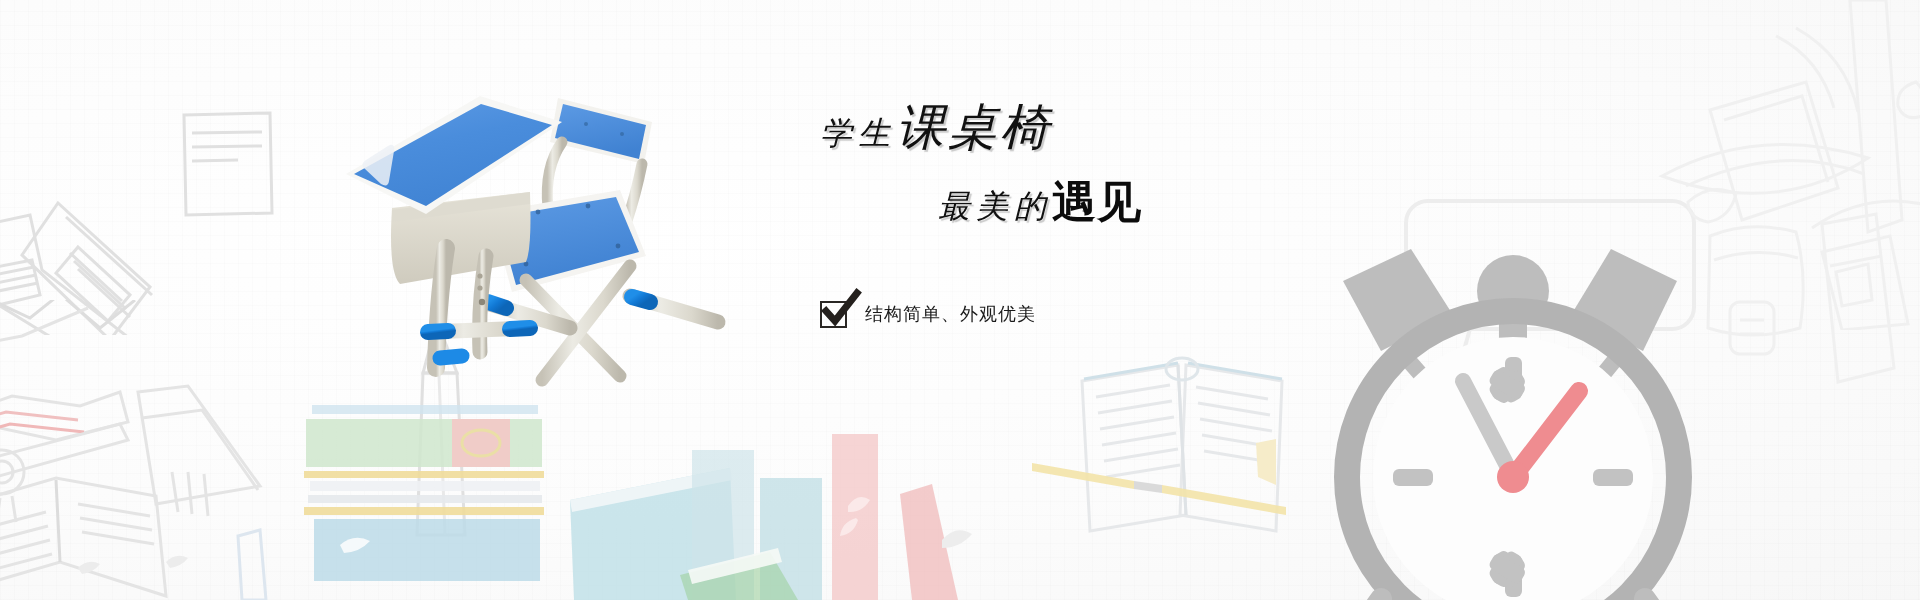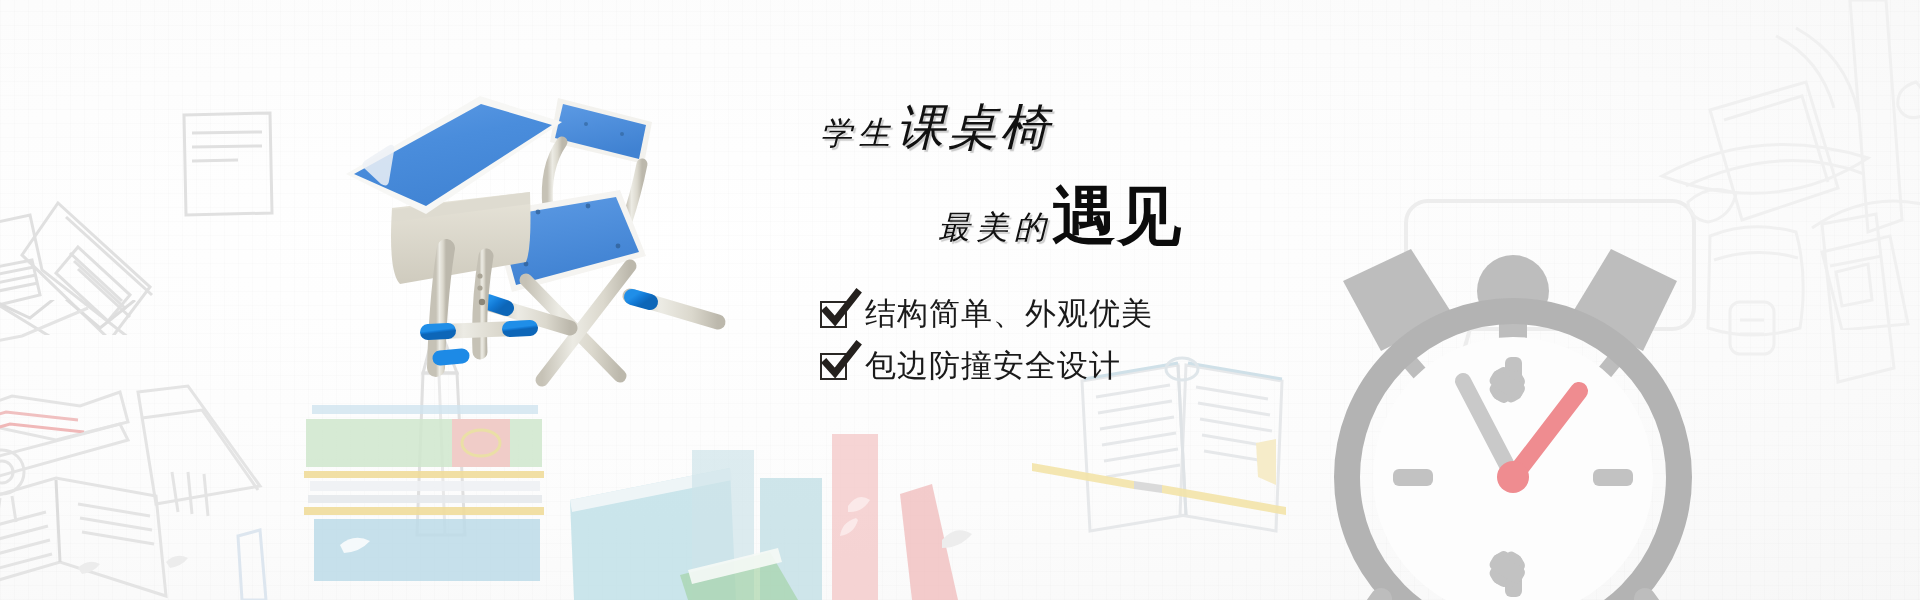--- a/index.html
+++ b/index.html
@@ -94,21 +94,21 @@
   }
   .brush-sm { font-size:32px; letter-spacing:6px; }
   .brush-lg { font-size:49px; letter-spacing:3px; font-weight:400; }
 
   .hei {
     font-family:"Liberation Sans","DejaVu Sans",sans-serif;
     color:#0c0c0c;
     font-weight:700;
     letter-spacing:1px;
   }
-  .hei-lg { font-size:64px; }
+  .hei-lg { font-size:44px; }
 
   
   .features { margin-top:8px; }
   .feature {
     display:flex;
     align-items:center;
     height:52px;
     gap:18px;
   }
   .check-box {
@@ -119,21 +119,21 @@
     background:transparent;
   }
   .check-box svg {
     position:absolute;
     left:-1px; top:-12px;
     width:38px; height:38px;
     overflow:visible;
   }
   .feature-text {
     font-family:Liberation Sans, sans-serif;
-    font-size:31px;
+    font-size:18px;
     color:#1a1a1a;
     letter-spacing:1px;
     white-space:nowrap;
   }
 </style>
 </head>
 <body>
 
 <div id="banner">
 
@@ -443,25 +443,17 @@
       <div class="feature">
         <span class="check-box">
           <svg viewBox="0 0 38 38" fill="none">
             <path d="M5 20 L14 30 L36 2" stroke="#24201d" stroke-width="7" stroke-linecap="square" stroke-linejoin="miter"></path>
           </svg>
         </span>
         <span class="feature-text">结构简单、外观优美</span>
       </div>
 
 
-      <div class="feature">
-        <span class="check-box">
-          <svg viewBox="0 0 38 38" fill="none">
-            <path d="M5 20 L14 30 L36 2" stroke="#24201d" stroke-width="7" stroke-linecap="square" stroke-linejoin="miter"></path>
-          </svg>
-        </span>
-        <span class="feature-text">包边防撞安全设计</span>
-      </div>
 
     </div>
   </div>
 
 </div>
 
 </body></html>

